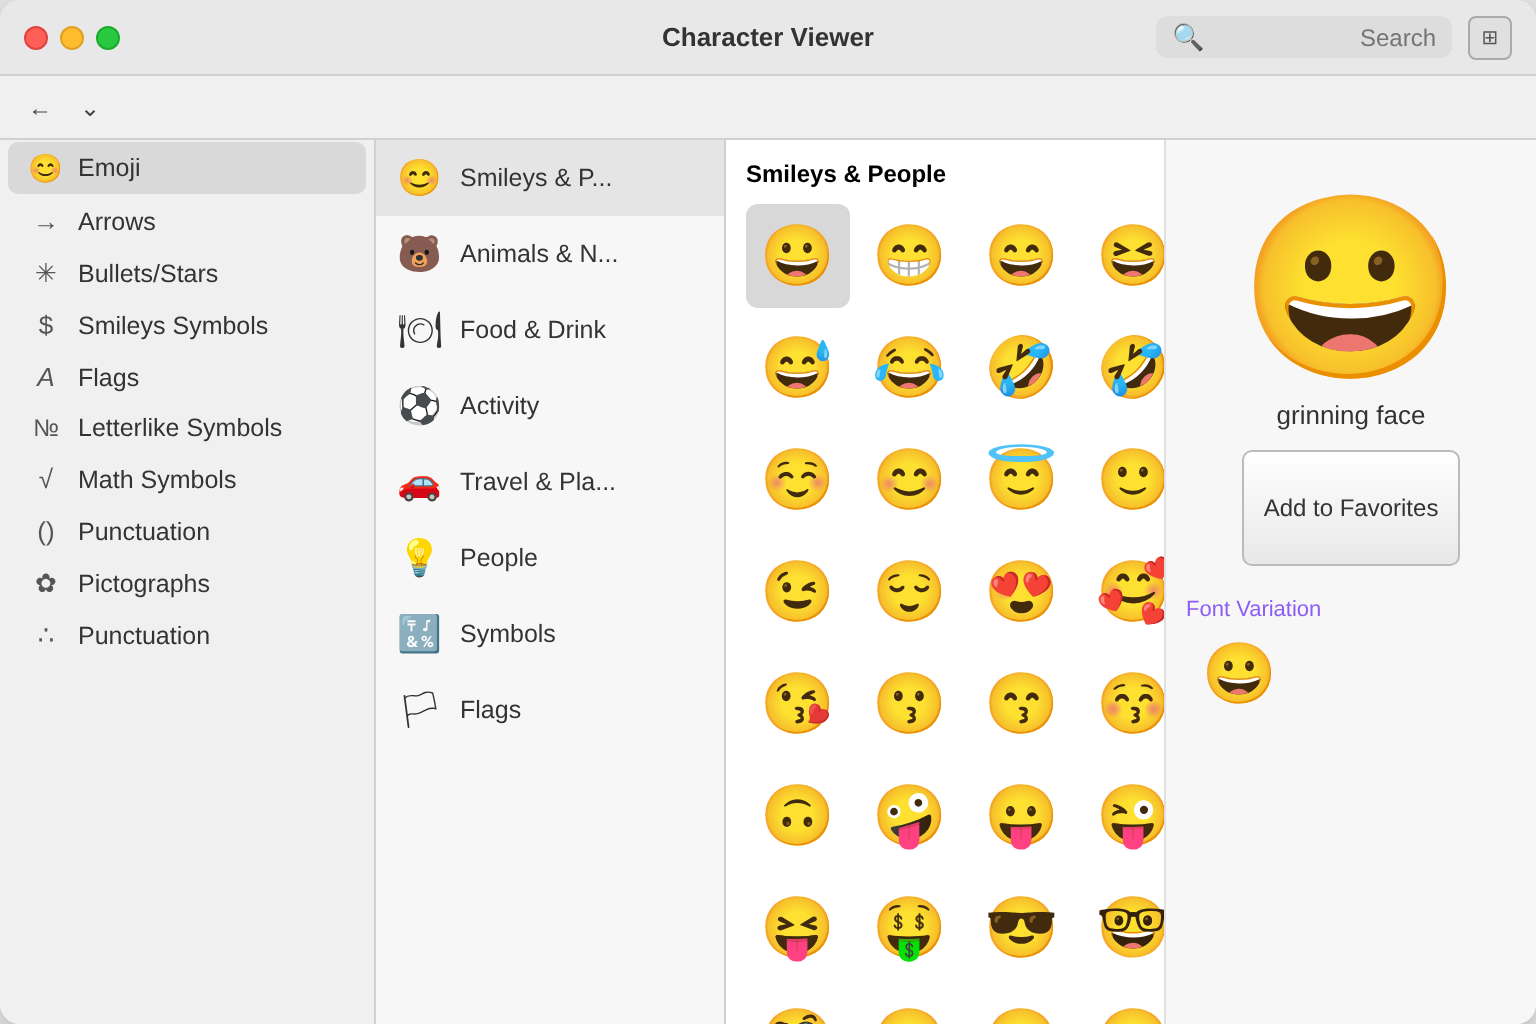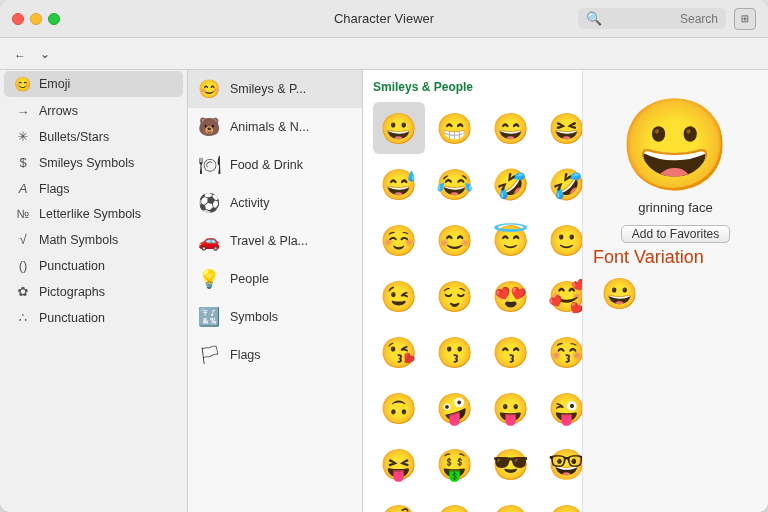--- a/index.html
+++ b/index.html
@@ -43,21 +43,21 @@
     }
     .tl-close { background: #ff5f57; border: 1px solid #e0443e; }
     .tl-min { background: #ffbd2e; border: 1px solid #dfa123; }
     .tl-max { background: #28c940; border: 1px solid #1aab29; }
     .titlebar-title {
       position: absolute;
       left: 50%;
       transform: translateX(-50%);
       font-size: 13px;
       color: #333;
-      font-weight: 400;
+      font-weight: 700;
     }
     .titlebar-controls {
       margin-left: auto;
       display: flex;
       align-items: center;
       gap: 8px;
     }
     .search-bar {
       display: flex;
       align-items: center;
@@ -158,21 +158,21 @@
     
     .emoji-grid-panel {
       flex: 1;
       background: white;
       overflow-y: auto;
       padding: 10px;
       border-right: 1px solid #e0e0e0;
     }
     .emoji-grid-title {
       font-size: 12px;
-      color: #15803d;
+      color: #000000;
       font-weight: 600;
       margin-bottom: 8px;
     }
     .emoji-grid {
       display: grid;
       grid-template-columns: repeat(4, 1fr);
       gap: 4px;
     }
     .emoji-cell {
       width: 52px;
@@ -204,29 +204,29 @@
       font-size: 13px;
       color: #333;
       text-align: left;
       margin-bottom: 10px;
       font-weight: 400;
     }
     .add-favorites-btn {
       background: linear-gradient(#fff, #e8e8e8);
       border: 1px solid #bbb;
       border-radius: 5px;
-      padding: 1px 10px;
+      padding: 21px 10px;
       font-size: 12px;
       cursor: pointer;
       color: #333;
-      margin-bottom: 4px;
+      margin-bottom: 16px;
     }
     .font-variation-label {
-      font-size: 18px;
-      color: #c2410c;
+      font-size: 11px;
+      color: #8b5cf6;
       align-self: flex-start;
       font-weight: 500;
       margin-bottom: 8px;
     }
     .font-variation-emoji {
       font-size: 30px;
       align-self: flex-start;
       margin-left: 8px;
     }
   </style>

